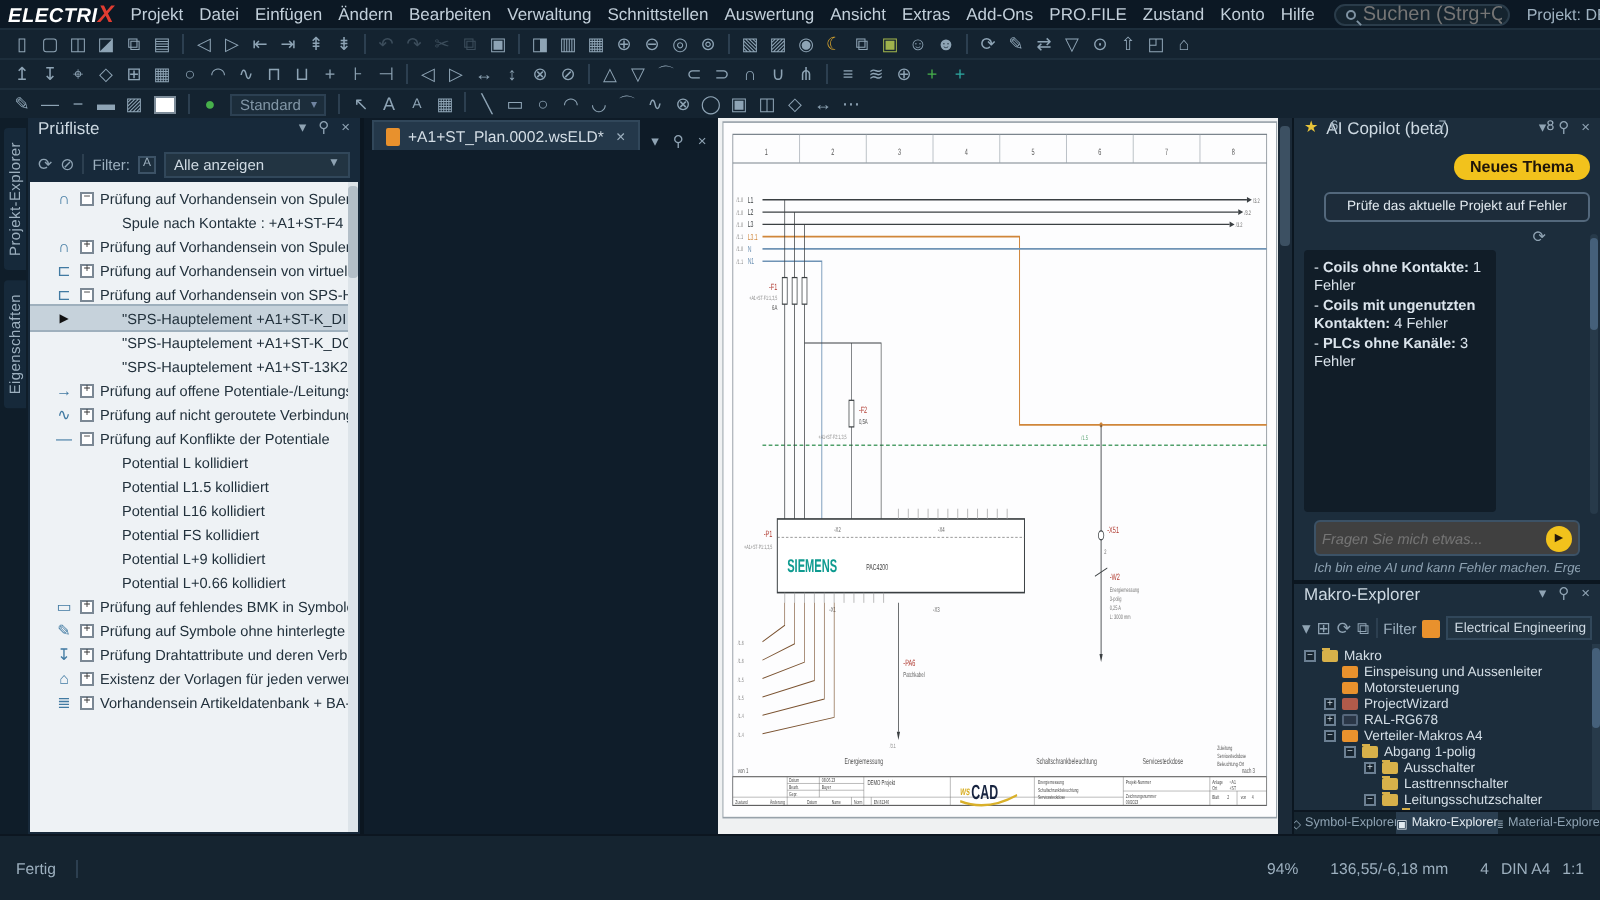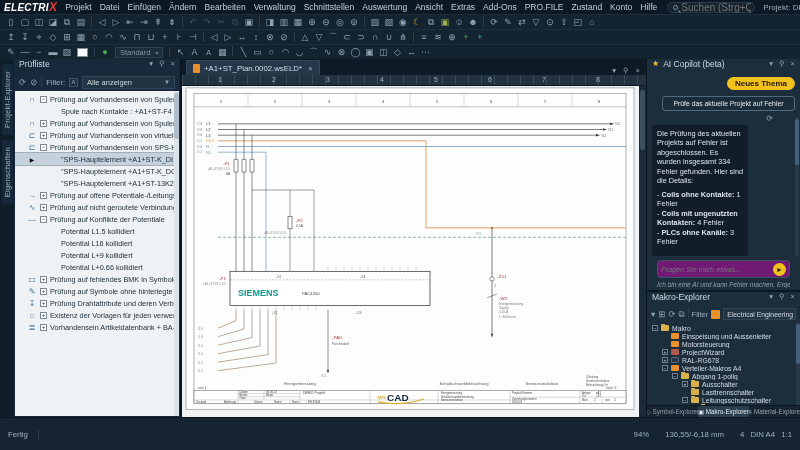--- a/index.html
+++ b/index.html
@@ -54,21 +54,21 @@
   .ticon{width:10px;color:#417aa2;font-size:8px;text-align:center;flex:0 0 auto}
   .exp{width:7px;height:7px;border:1px solid #7b8894;background:#fff;font-size:6px;line-height:5px;text-align:center;color:#333;flex:0 0 auto}
   .exp:empty{visibility:hidden}
   .ticon:empty{visibility:hidden}
   .titem.lvl1{padding-left:14px}
   .titem.sel{background:#c6d2db;outline:1px solid #9fb0bd}
   .plist-scroll{position:absolute;right:0;top:0;width:5px;height:100%;background:#dde4e9}
   .plist-thumb{position:absolute;right:0;top:2px;width:5px;height:46px;background:#b3bfc8;border-radius:2px}
 
   
-  .center{flex:1;display:flex;flex-direction:column;min-width:0;background:#0f1d2a}
+  .center{flex:1;display:flex;flex-direction:row;min-width:0;background:#0f1d2a}
   .tabbar{height:16px;background:#0e1b27;display:flex;align-items:flex-end;padding-left:4px;flex:0 0 auto}
   .dtab{height:15px;background:#24384a;display:flex;align-items:center;gap:4px;padding:0 6px;font-size:7.8px;color:#d3dde5;
     border:1px solid #31475a;border-bottom:none}
   .file-ico{width:7px;height:9px;background:#e8912d;border-radius:1px;flex:0 0 auto}
   .dtab .x{color:#9db0bf;font-size:8px;margin-left:2px}
   .tabbar-right{margin-left:auto;color:#8fa3b3;font-size:7.5px;display:flex;gap:7px;padding:0 6px;align-items:center}
   .ruler{height:11px;background:#223240;border-bottom:1px solid #0c1620;position:relative;flex:0 0 auto;
     background-image:repeating-linear-gradient(90deg,rgba(120,145,165,.25) 0 1px,transparent 1px 13px)}
   .rnum{position:absolute;top:1px;font-size:7px;color:#9db0bf}
   .rnum:nth-child(1){left:36px}.rnum:nth-child(2){left:90px}.rnum:nth-child(3){left:144px}.rnum:nth-child(4){left:198px}
@@ -86,21 +86,21 @@
   .new-topic{align-self:flex-end;background:#f2c21c;color:#20160a;font-weight:bold;font-size:8px;border-radius:8px;padding:2px 8px}
   .user-bubble{margin-top:6px;margin-left:10px;border:1px solid #53687c;background:#1d2c3a;border-radius:3px;
     padding:3px 4px;font-size:6.8px;color:#e2eaf0;text-align:center;white-space:nowrap;overflow:hidden}
   .cp-refresh{align-self:flex-end;margin:3px 22px 0 0;color:#8fa3b3;font-size:8px}
   .resp{margin-top:2px;width:96px;background:#111d28;border-radius:2px;padding:4px 5px;font-size:7.3px;line-height:1.3;
     color:#dbe4ec;overflow:hidden;flex:1}
   .resp p{margin-bottom:4px}
   .resp .b{font-weight:bold}
   .cp-scroll{position:absolute;right:1px;top:44px;width:4px;height:140px;background:#273a4a;border-radius:2px}
   .cp-scroll .thumb{position:absolute;top:2px;left:0;width:4px;height:46px;background:#45607a;border-radius:2px}
-  .ask-row{height:18px;margin:4px 5px 0 5px;border:1px solid #3c5266;background:#701a75;border-radius:3px;
+  .ask-row{height:18px;margin:4px 5px 0 5px;border:1px solid #3c5266;background:#404040;border-radius:3px;
     display:flex;align-items:center;padding:0 3px;flex:0 0 auto}
   .ask-row input{flex:1;background:transparent;border:none;outline:none;font-style:italic;font-size:7.3px;color:#7e92a3;
     font-family:inherit;min-width:0}
   .send{width:13px;height:13px;border-radius:50%;background:#f2c21c;display:flex;align-items:center;justify-content:center;
     color:#23180b;font-size:7px;flex:0 0 auto}
   .disclaimer{font-size:6.6px;font-style:italic;color:#8ea2b2;margin:3px 5px 2px 5px;white-space:nowrap;overflow:hidden;flex:0 0 auto}
 
   .makro{flex:1;display:flex;flex-direction:column;min-height:0}
   .mk-toolbar{height:16px;display:flex;align-items:center;gap:3px;padding:0 4px;font-size:7.5px;color:#9db0bf;flex:0 0 auto}
   .mk-ico{font-size:8.5px;color:#8fa3b3}
@@ -506,35 +506,47 @@
     <span>Prüfung auf nicht geroutete Verbindungen i...</span>
   </div>
 
   <div class="titem lvl0">
     <span class="cur"></span>
     <span class="ticon">—</span>
     <span class="exp">−</span>
     <span>Prüfung auf Konflikte der Potentiale</span>
   </div>
 
+  <div class="titem lvl1">
+    <span class="cur"></span>
+    <span class="ticon"></span>
+    <span class="exp"></span>
+    <span>Potential L kollidiert</span>
+  </div>
 
   <div class="titem lvl1">
     <span class="cur"></span>
     <span class="ticon"></span>
     <span class="exp"></span>
     <span>Potential L1.5 kollidiert</span>
   </div>
 
   <div class="titem lvl1">
     <span class="cur"></span>
     <span class="ticon"></span>
     <span class="exp"></span>
     <span>Potential L16 kollidiert</span>
   </div>
 
+  <div class="titem lvl1">
+    <span class="cur"></span>
+    <span class="ticon"></span>
+    <span class="exp"></span>
+    <span>Potential FS kollidiert</span>
+  </div>
 
   <div class="titem lvl1">
     <span class="cur"></span>
     <span class="ticon"></span>
     <span class="exp"></span>
     <span>Potential L+9 kollidiert</span>
   </div>
 
   <div class="titem lvl1">
     <span class="cur"></span>
@@ -856,21 +868,20 @@
             <span>▾</span>
             <span>⚲</span>
             <span>×</span>
           </span>
         </div>
         <div class="cp-body">
           <span class="new-topic">Neues Thema</span>
           <div class="user-bubble">Prüfe das aktuelle Projekt auf Fehler</div>
           <span class="cp-refresh">⟳</span>
           <div class="resp">
-            <p>Die Prüfung des aktuellen Projekts auf Fehler ist abgeschlossen. Es wurden insgesamt 334 Fehler gefunden. Hier sind die Details:</p>
             <div id="cp-bullets">
   <div><span>- </span><span class="b">Coils ohne Kontakte:</span><span> 1 Fehler</span></div>
 
   <div><span>- </span><span class="b">Coils mit ungenutzten Kontakten:</span><span> 4 Fehler</span></div>
 
 
   <div><span>- </span><span class="b">PLCs ohne Kanäle:</span><span> 3 Fehler</span></div>
 
 </div>
           </div>

